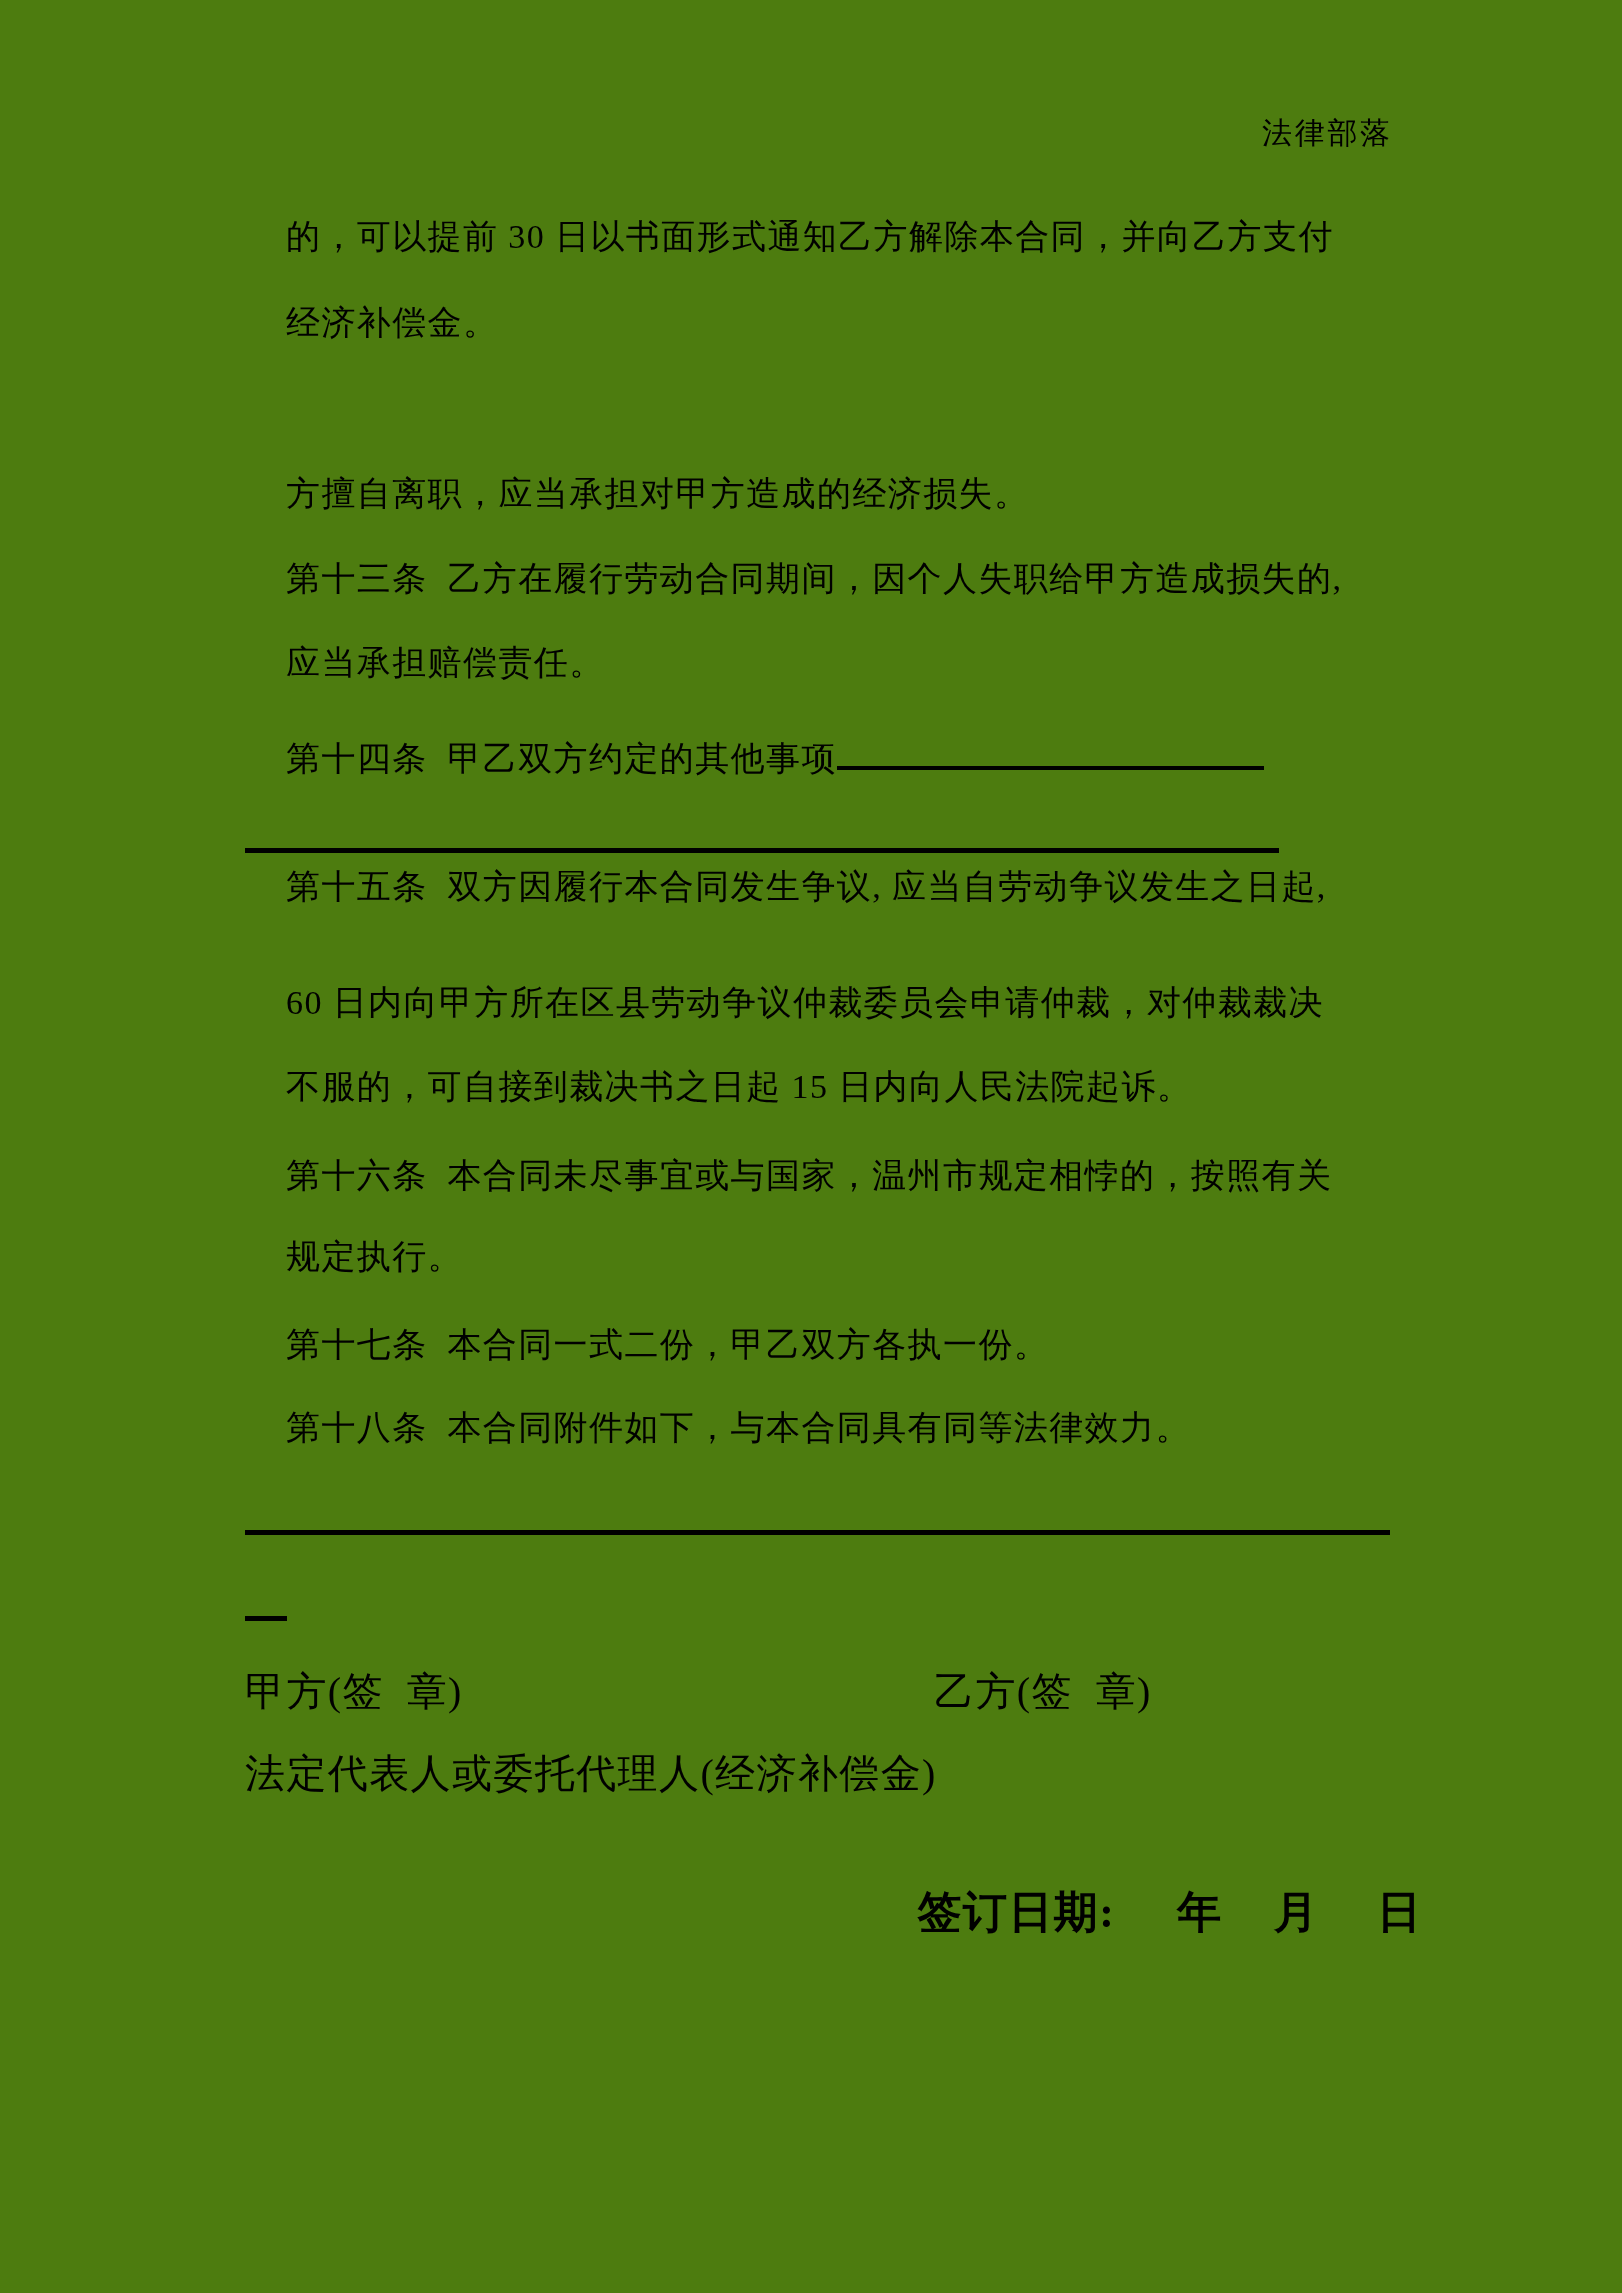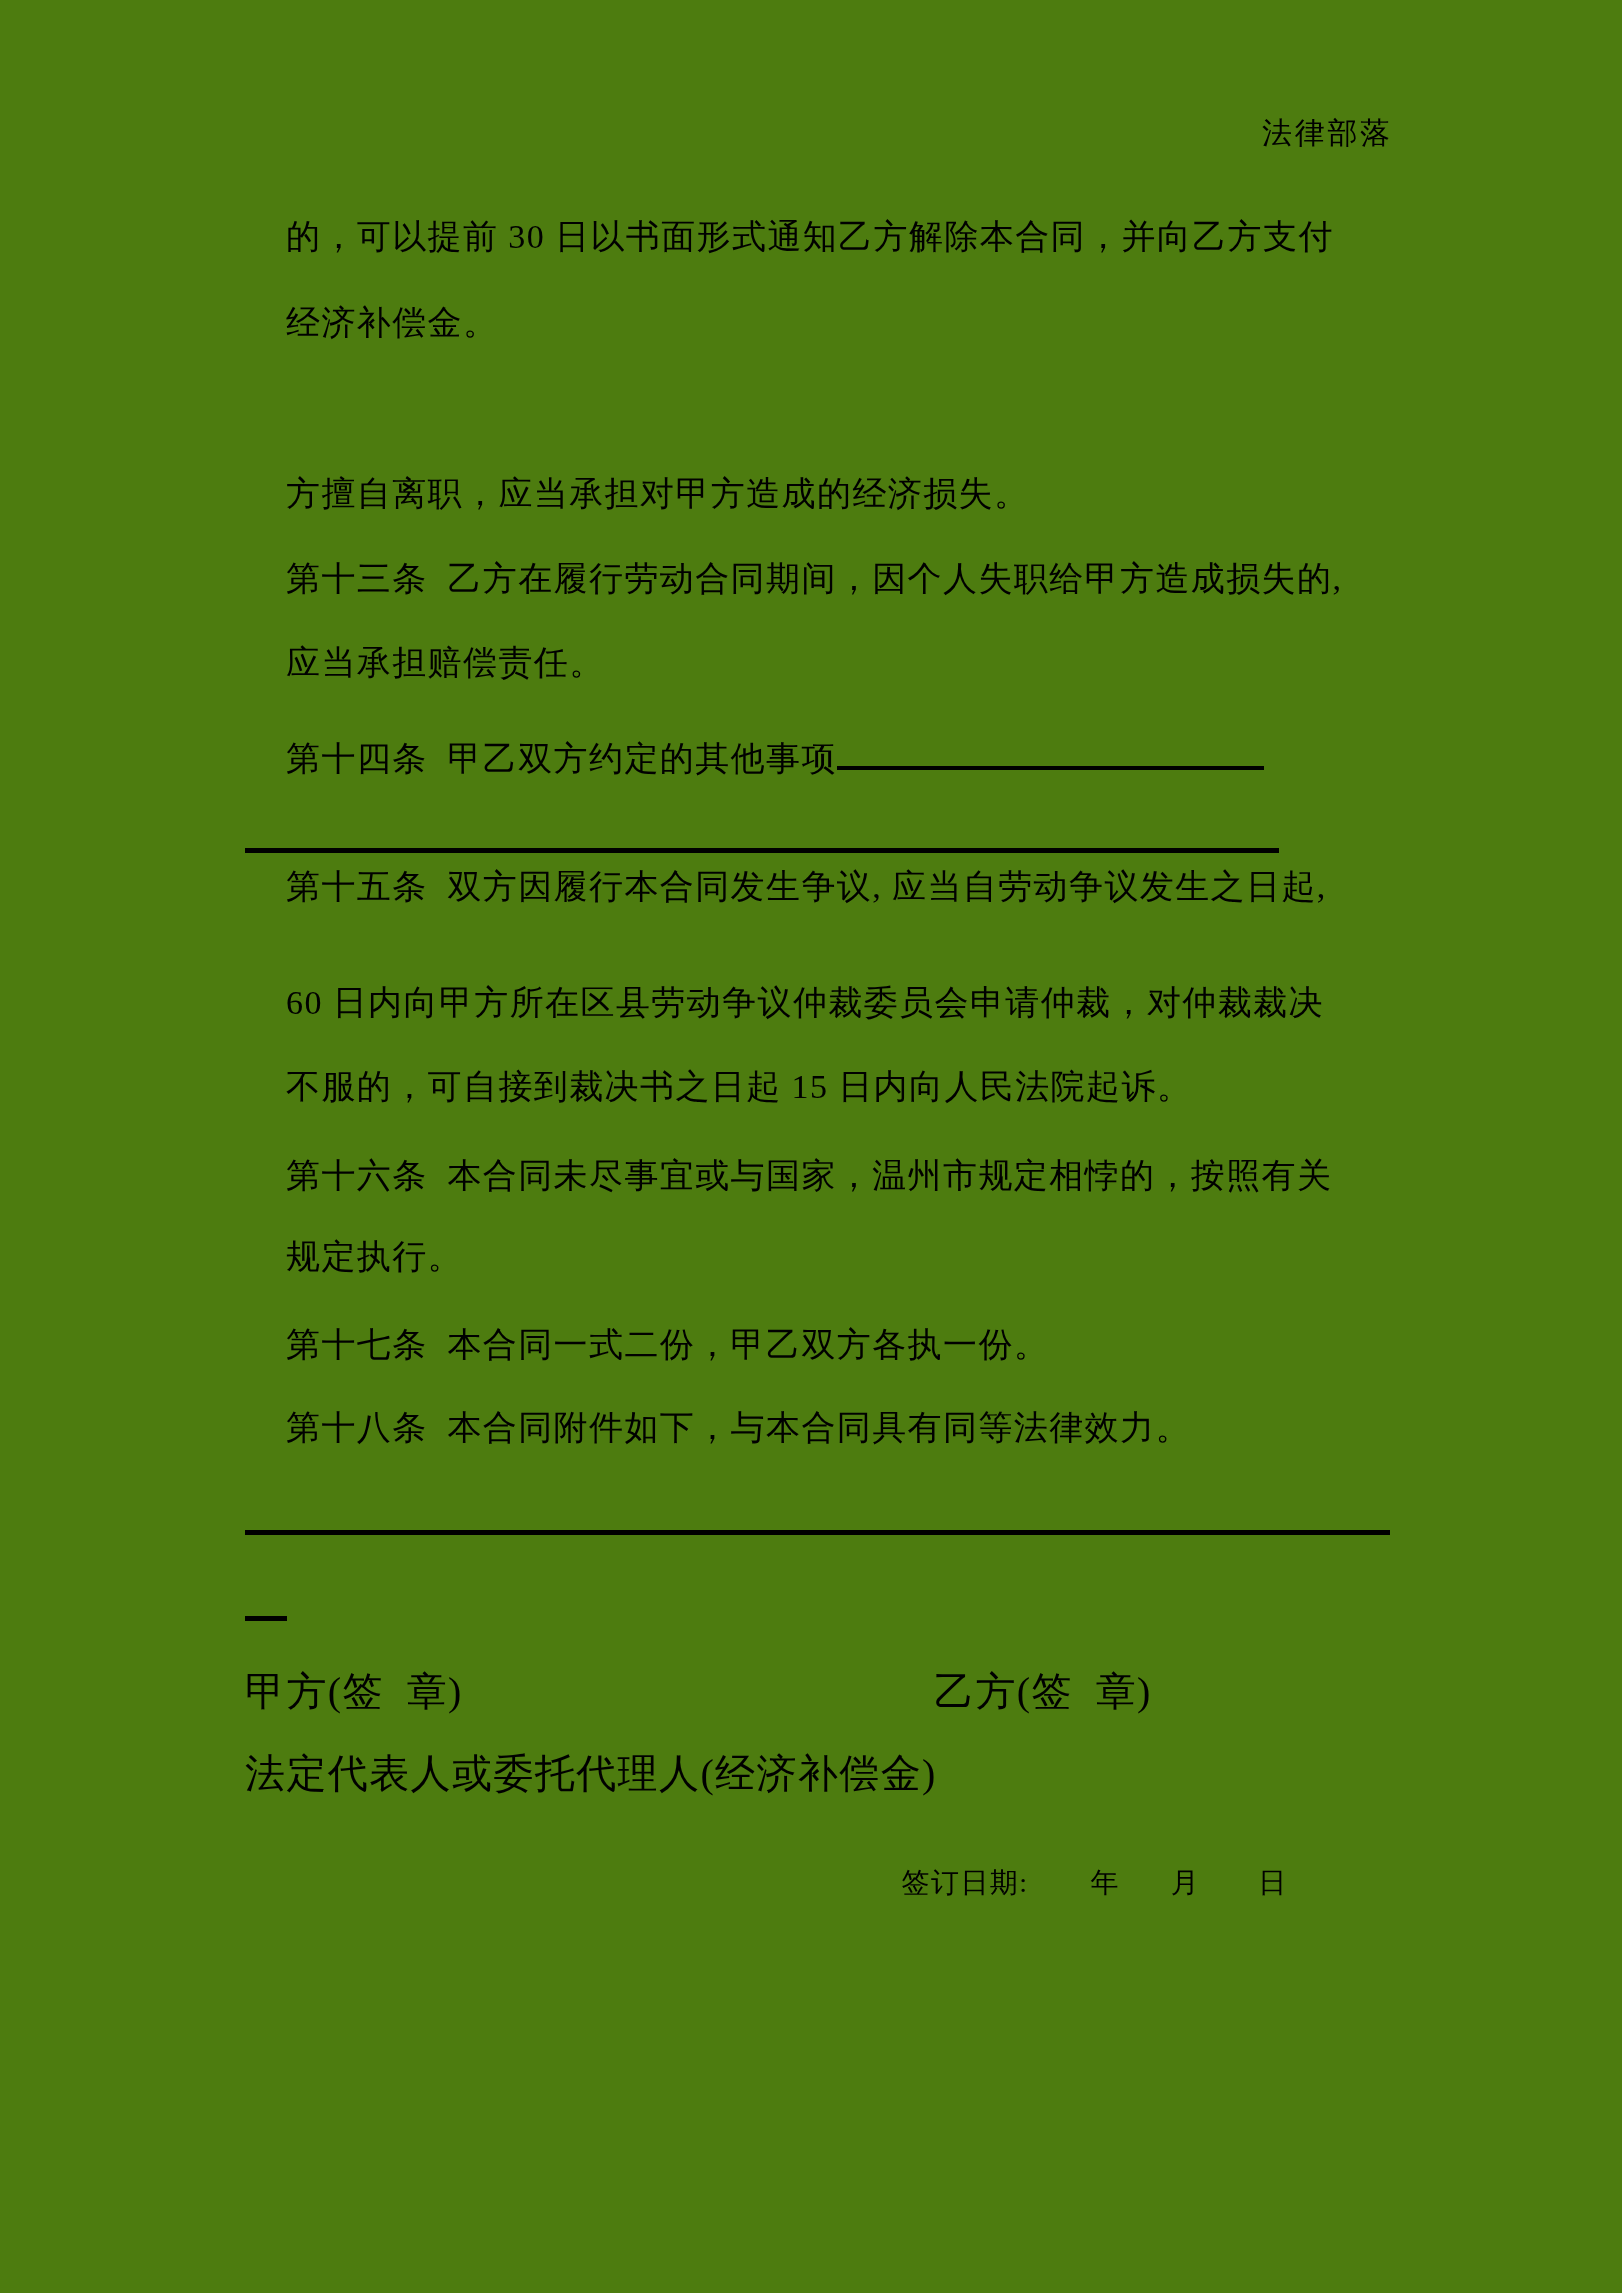--- a/index.html
+++ b/index.html
@@ -43,21 +43,21 @@
     height: 4.5px;
     background: #000;
   }
   .rule-1 { top: 848px;  width: 1034px; }
   .rule-2 { top: 1530px; width: 1145px; }
   .rule-dash { top: 1616px; width: 42px; }
   .sig-row { position: absolute; left: 245px; top: 1664px; width: 1182px; height: 55px; text-decoration: underline; }
   .sig-a { position: absolute; left: 0; font-size: 40px; letter-spacing: 1.4px; white-space: pre; }
   .sig-b { position: absolute; left: 689px; font-size: 40px; letter-spacing: 1.4px; white-space: pre; }
   .legal-row { position: absolute; left: 245px; top: 1746px; font-size: 40px; letter-spacing: 1.4px; white-space: pre; }
-  .date-row { position: absolute; left: 868px; top: 1832px; font-size: 28px; letter-spacing: 1.4px; white-space: pre; }
+  .date-row { position: absolute; left: 868px; top: 1832px; font-size: 44px; letter-spacing: 1.4px; white-space: pre; font-weight: bold; }
   .date-row .y { margin-left: 62px; }
   .date-row .m { margin-left: 51px; }
   .date-row .d { margin-left: 58px; }
 </style>
 </head>
 <body>
 
 <div class="page">
 
   <div class="brand">法律部落</div>

